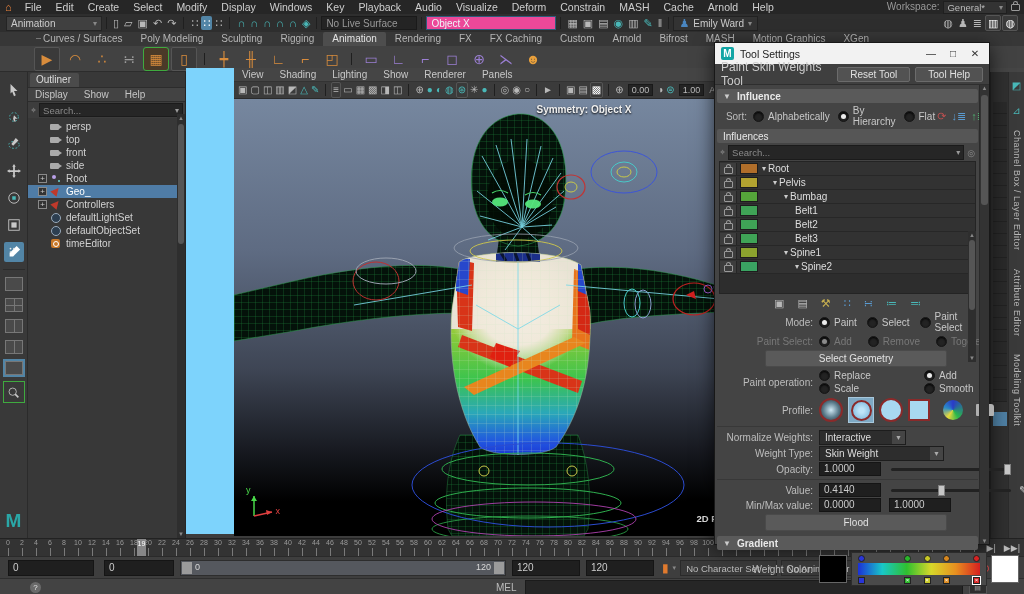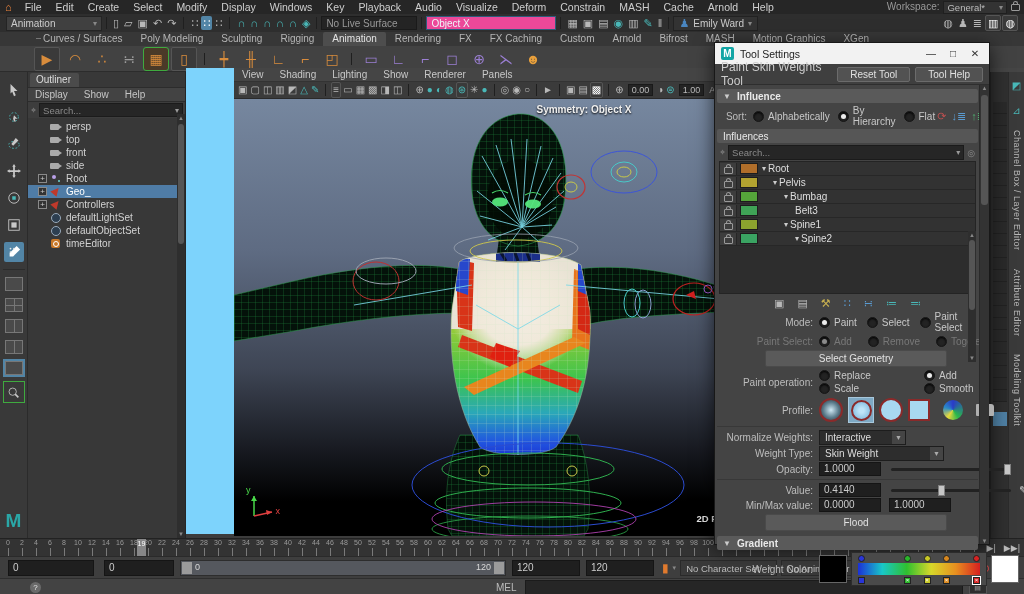--- a/index.html
+++ b/index.html
@@ -949,20 +949,36 @@
             <span class="ind" style="width: 22px;"></span>
             <span class="exp">▾</span>
             <span class="ilabel">Bumbag</span>
           </div>
           <div class="inf-row">
             <span class="lockcell">
               <i class="lock"></i>
             </span>
             <span class="swatch" style="background: rgb(63, 163, 86);"></span>
             <span class="ind" style="width: 33px;"></span>
+            <span class="ilabel">Belt1</span>
+          </div>
+          <div class="inf-row">
+            <span class="lockcell">
+              <i class="lock"></i>
+            </span>
+            <span class="swatch" style="background: rgb(63, 163, 86);"></span>
+            <span class="ind" style="width: 33px;"></span>
+            <span class="ilabel">Belt2</span>
+          </div>
+          <div class="inf-row">
+            <span class="lockcell">
+              <i class="lock"></i>
+            </span>
+            <span class="swatch" style="background: rgb(63, 163, 86);"></span>
+            <span class="ind" style="width: 33px;"></span>
             <span class="ilabel">Belt3</span>
           </div>
           <div class="inf-row">
             <span class="lockcell">
               <i class="lock"></i>
             </span>
             <span class="swatch" style="background: rgb(140, 163, 46);"></span>
             <span class="ind" style="width: 22px;"></span>
             <span class="exp">▾</span>
             <span class="ilabel">Spine1</span>

